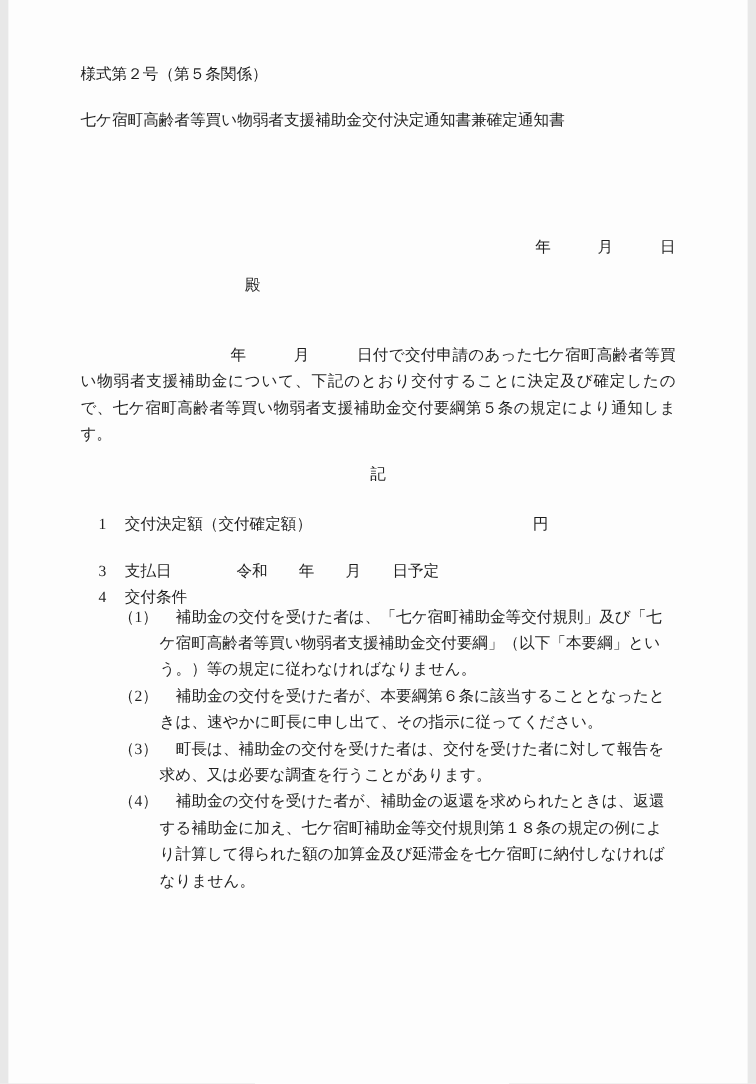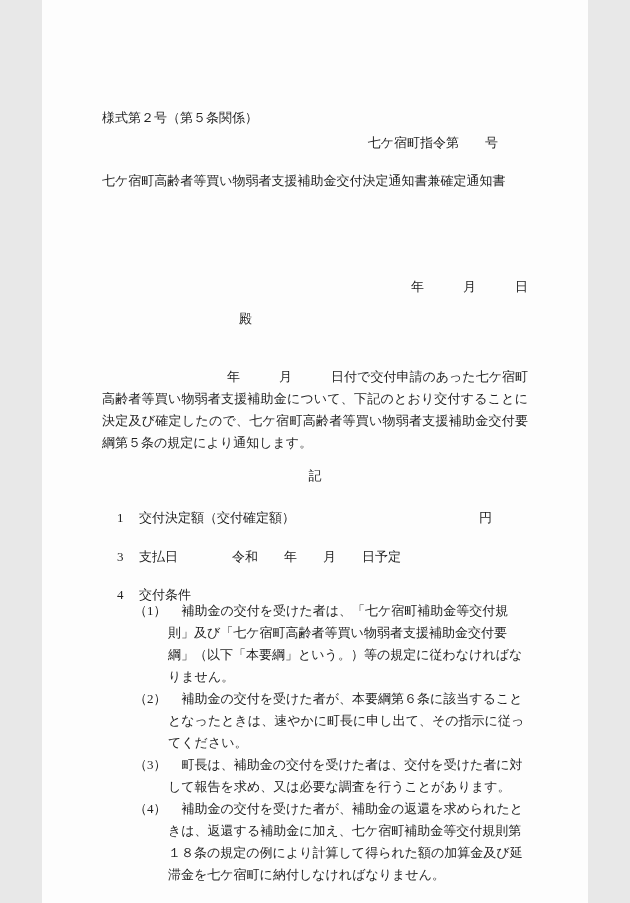--- a/index.html
+++ b/index.html
@@ -2,30 +2,30 @@
 <html><head>
 <meta charset="utf-8">
 <style>
   html, body {
     margin: 0;
     padding: 0;
     background: #e8e8e8;
   }
   .page {
     position: relative;
-    width: 546px;
+    width: 616px;
     height: 903px;
     margin: 0 auto;
     background: #fdfdfd;
     color: #1f1f1f;
     font-family: "Liberation Serif", "DejaVu Serif", serif;
     font-size: 13px;
     line-height: 22px;
     box-sizing: border-box;
-    padding: 107px 60px 0 60px;
+    padding: 51px 60px 0 60px;
     overflow: hidden;
   }
   .form-no {
     text-align: left;
   }
   .directive {
     text-align: right;
     margin-top: 3px;
   }
   .directive span { margin-right: 30px; }
@@ -55,21 +55,21 @@
   }
   .ki {
     text-align: center;
     margin-top: 11px;
   }
   .items { margin-left: 15px; }
   .item { white-space: nowrap; }
   .item-1 { margin-top: 20px; }
   .item-2 { margin-top: 18px; }
   .item-3 { margin-top: 17px; font-family: Liberation Serif, serif; }
-  .item-4 { margin-top: 16px; }
+  .item-4 { }
   .item .num {
     display: inline-block;
     width: 22px;
   }
   .item-1 .val { margin-left: 184px; }
   .item-2 .val { margin-left: 41px; }
   .item-3 .val { margin-left: 54px; }
   .conds {
     margin-left: 32px;
     margin-top: -6px;
@@ -80,23 +80,20 @@
   }
   .cond .marker { margin-right: 15px; }
 </style>
 </head>
 <body>
 
 <div class="page">
 
   <div class="form-no">様式第２号（第５条関係）</div>
 
-  <div class="directive">
-    <span>七ケ宿町指令第　　号</span>
-  </div>
 
   <h1 class="title">七ケ宿町高齢者等買い物弱者支援補助金交付決定通知書兼確定通知書</h1>
 
   <div class="date-line">年　　　月　　　日</div>
 
   <div class="recipient">
     <span>殿</span>
   </div>
 
 

